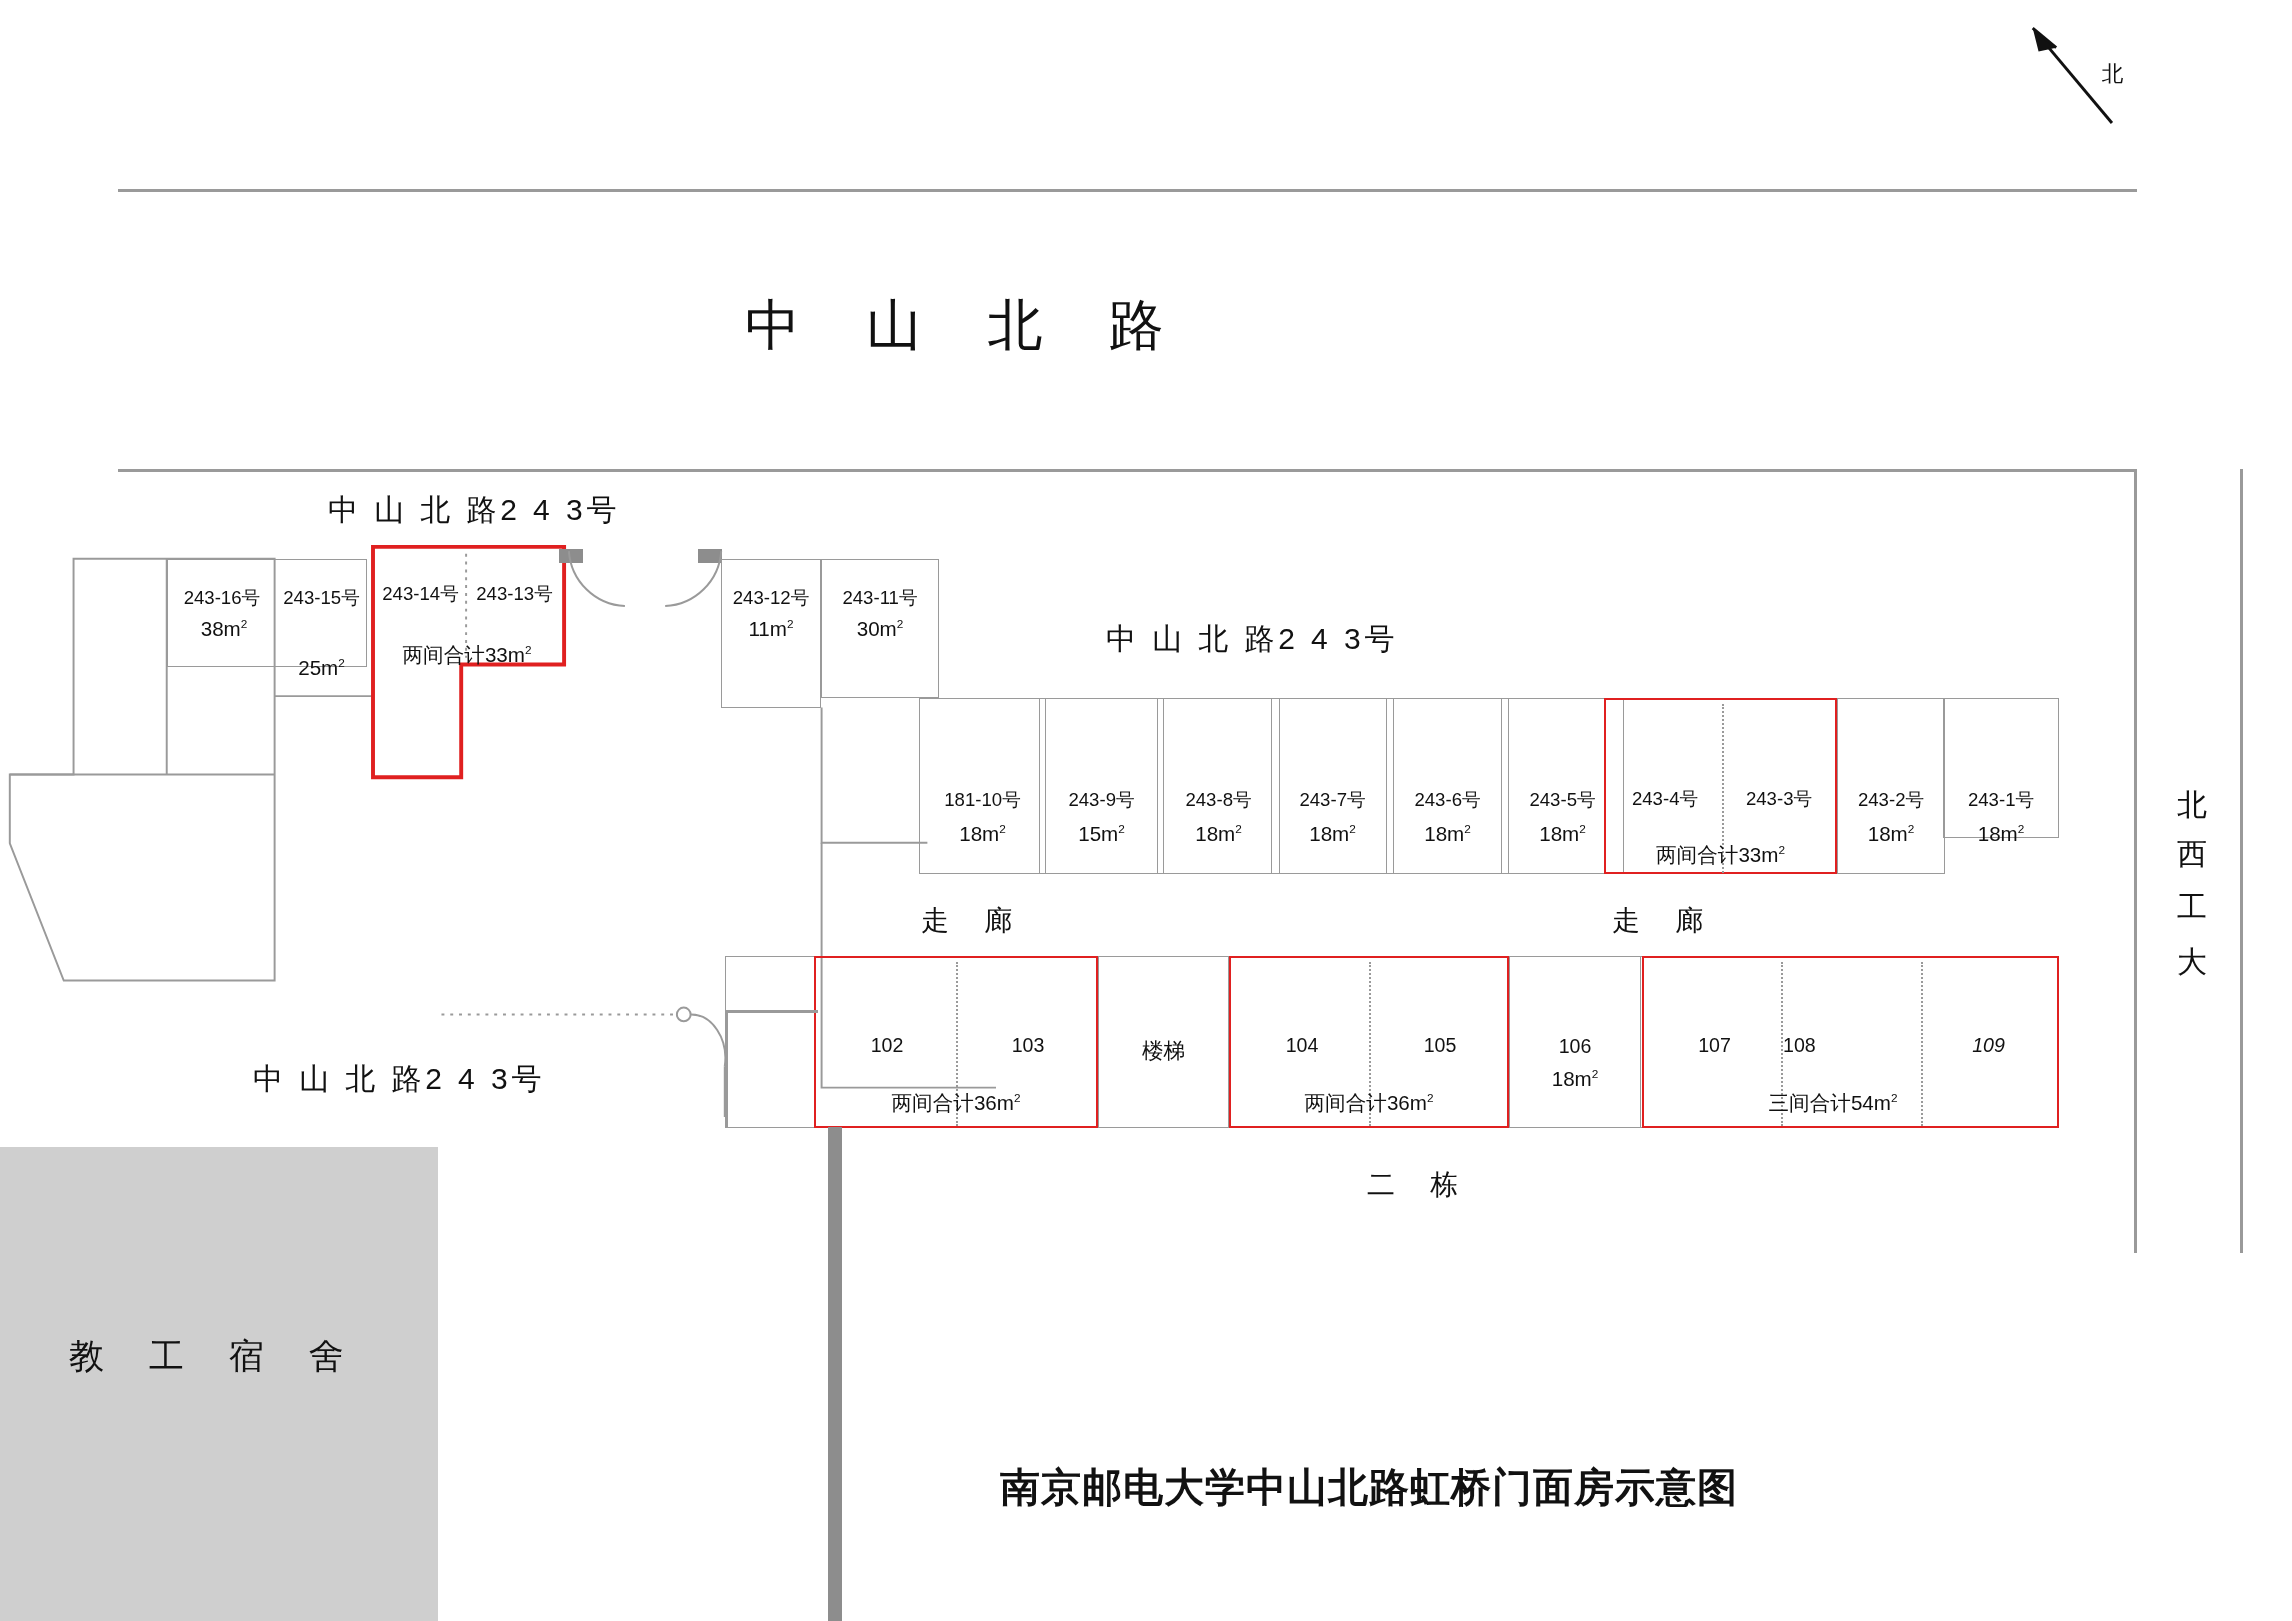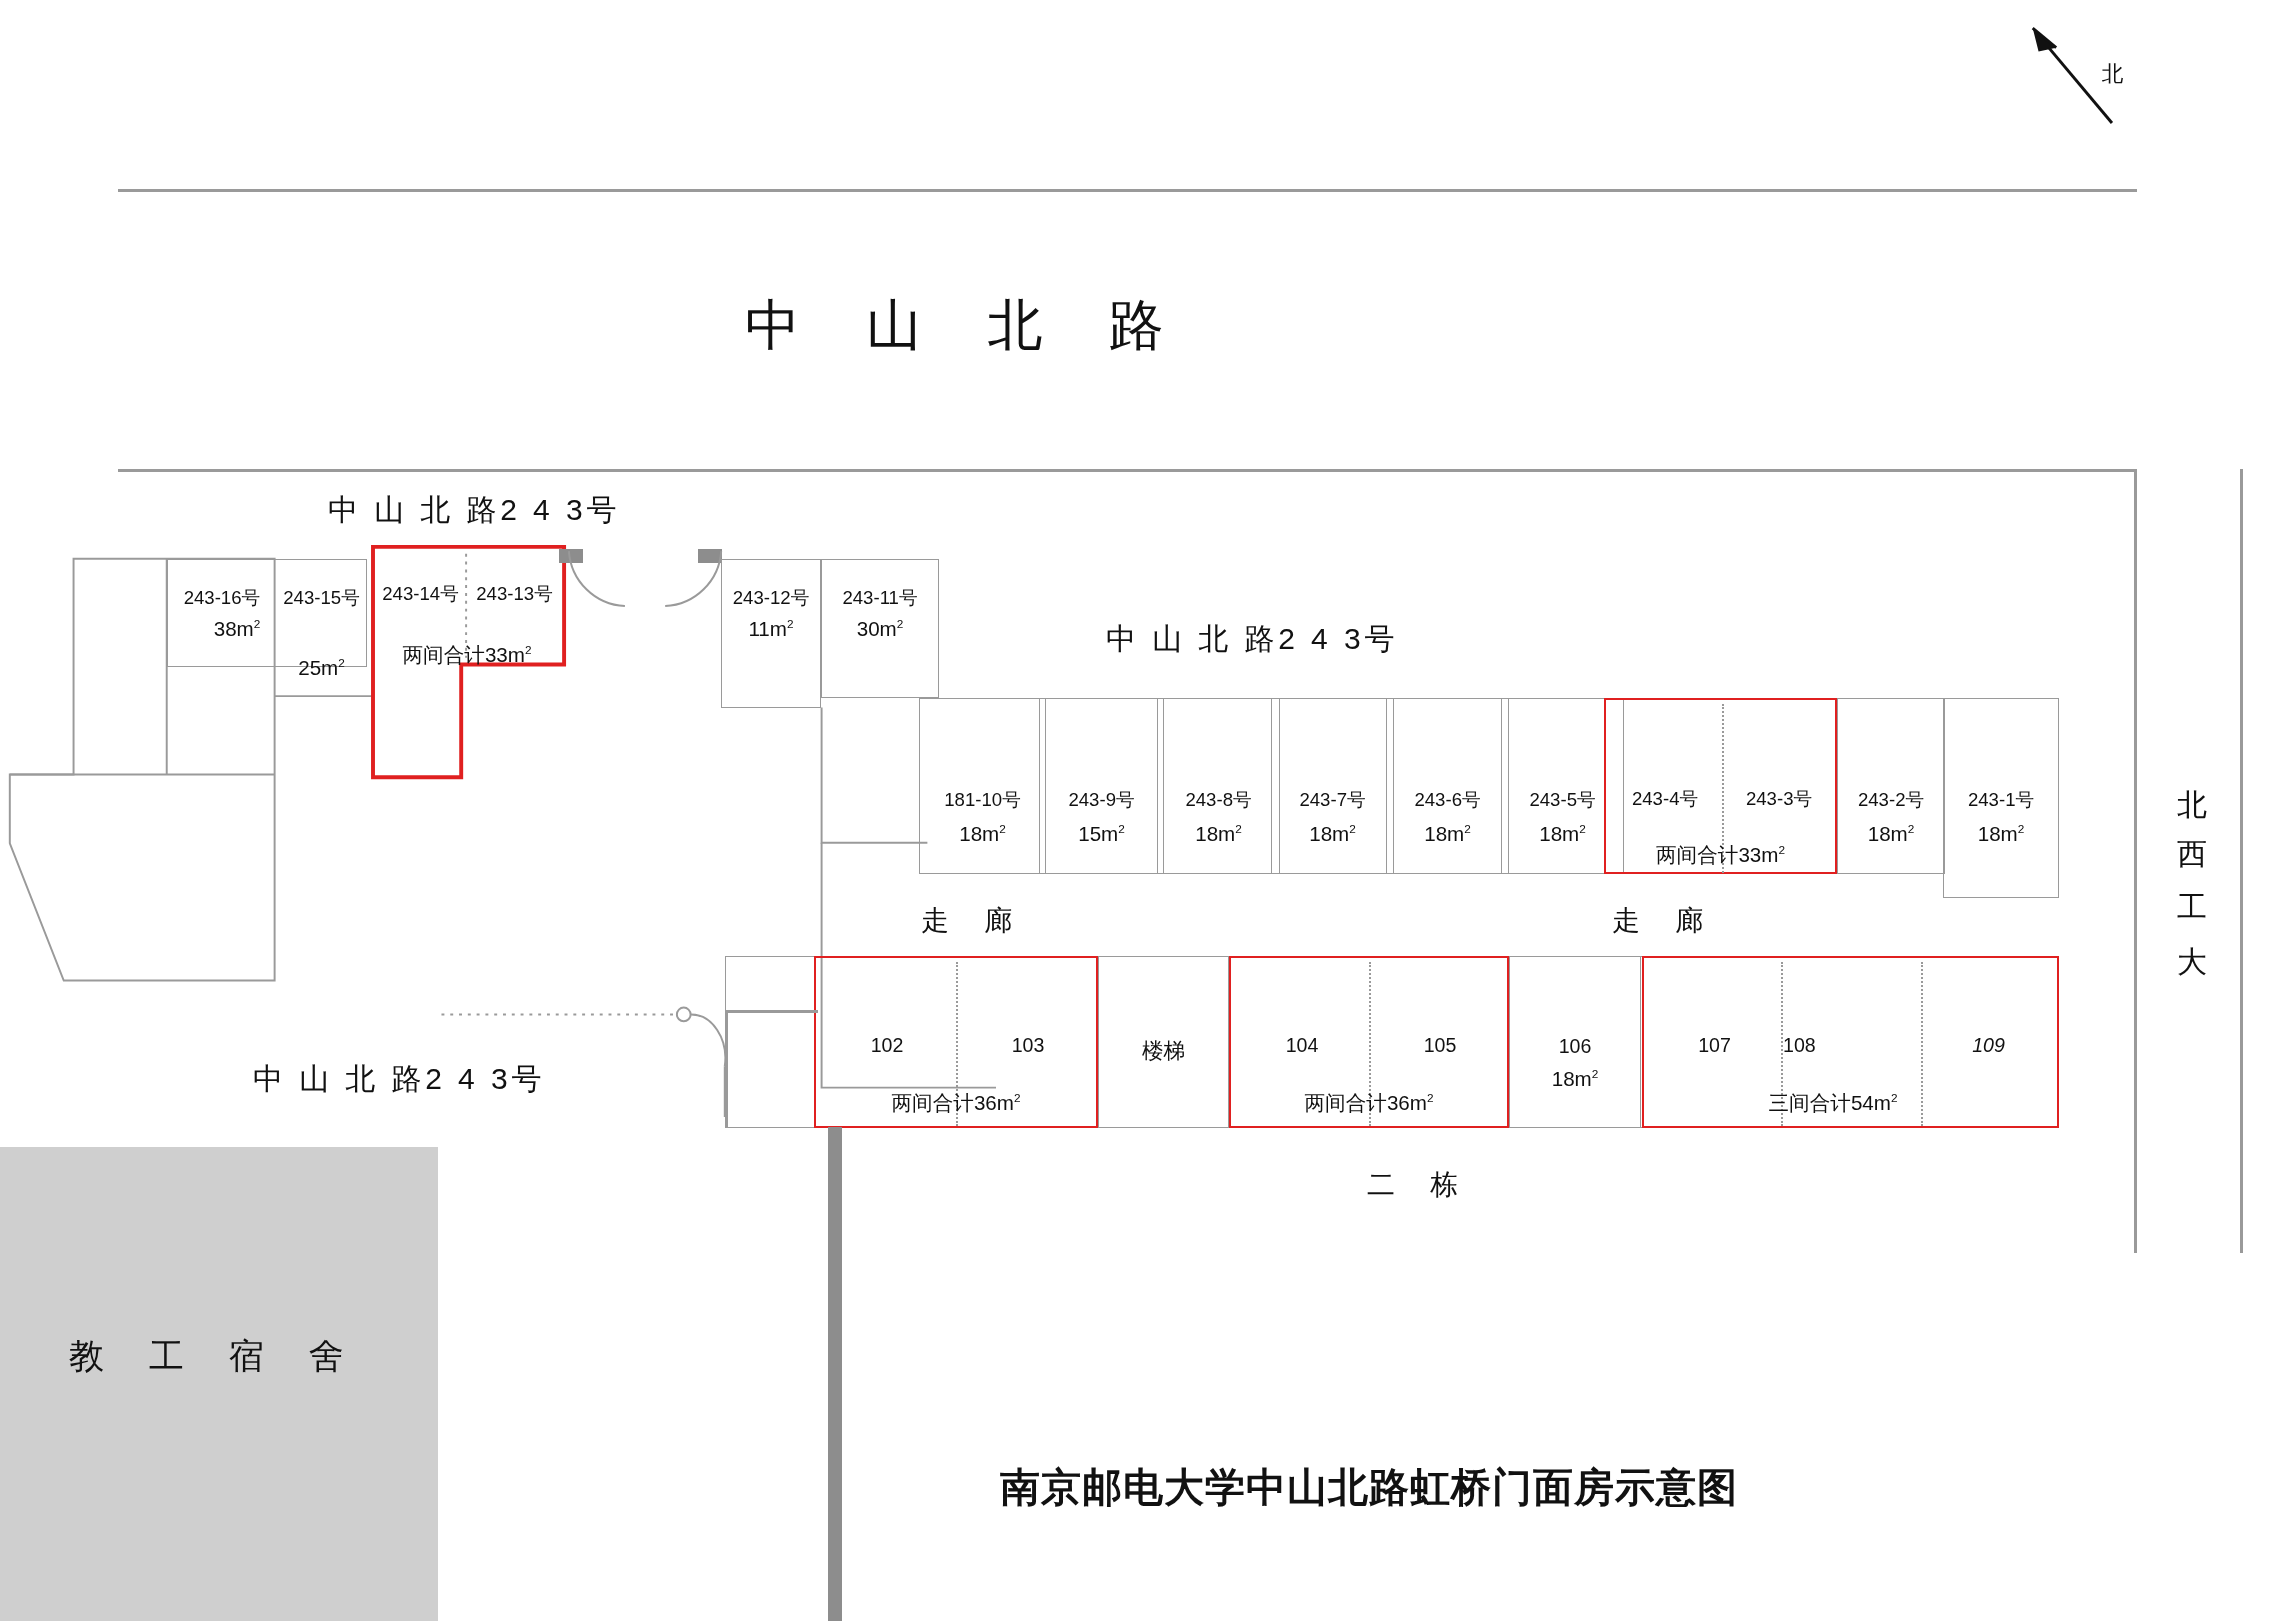--- a/index.html
+++ b/index.html
@@ -59,21 +59,21 @@
 
   <svg class="abs" style="left:0px;top:549px;width:510px;height:461px;" viewBox="0 0 520 470" width="510" height="461">
     <polygon points="170,10 280,10 280,440 65,440 10,300 10,230 75,230 75,10" fill="none" stroke="#9a9a9a" stroke-width="2"></polygon>
     <line x1="170" y1="10" x2="170" y2="230" stroke="#9a9a9a" stroke-width="2"></line>
     <line x1="10" y1="230" x2="280" y2="230" stroke="#9a9a9a" stroke-width="2"></line>
     <line x1="280" y1="150" x2="380" y2="150" stroke="#9a9a9a" stroke-width="2"></line>
   </svg>
 
   <div class="abs box" style="left:167px;top:559px;width:108px;height:108px;">
     <div class="txt cell-label" style="left:3.9px;top:24.5px;width:100px;">243-16号</div>
-    <div class="txt cell-area" style="left:19px;top:57px;width:100px;"><span>38m</span><span class="sup">2</span></div>
+    <div class="txt cell-area" style="left:6px;top:57px;width:100px;"><span>38m</span><span class="sup">2</span></div>
   </div>
 
   <div class="abs box" style="left:274px;top:559px;width:93px;height:108px;">
     <div class="txt cell-label" style="left:0px;top:24.5px;width:93px;">243-15号</div>
     <div class="txt cell-area" style="left:0px;top:57px;width:93px;margin-top:39px;"><span>25m</span><span class="sup">2</span></div>
   </div>
 
   <svg class="abs" style="left:368px;top:542px;width:206px;height:245px;" viewBox="0 0 210 250" width="206" height="245">
     <polygon points="5,5 200,5 200,125 95,125 95,240 5,240" fill="none" stroke="#e02020" stroke-width="4"></polygon>
     <line x1="100" y1="12" x2="100" y2="118" stroke="#9a9a9a" stroke-width="2" stroke-dasharray="3,5"></line>
@@ -134,21 +134,21 @@
     <div class="abs dotted-v" style="left:116px;top:3.9px;height:169px;"></div>
   </div>
   <div class="txt cell-label" style="left:1607px;top:786px;width:116px;text-align:center;">243-4号</div>
   <div class="txt cell-label" style="left:1721px;top:786px;width:116px;text-align:center;">243-3号</div>
   <div class="txt shop-sum" style="left:1604px;top:820px;width:233px;text-align:center;"><span>两间合计33m</span><span class="sup">2</span></div>
 
   <div class="abs box" style="left:1837px;top:698px;width:108px;height:176px;">
     <div class="txt cell-label" style="left:0;top:88px;width:106px;">243-2号</div>
     <div class="txt cell-area" style="left:0;top:123px;width:106px;"><span>18m</span><span class="sup">2</span></div>
   </div>
-  <div class="abs box" style="left:1943px;top:698px;width:116px;height:200px;padding-left:44px;">
+  <div class="abs box" style="left:1943px;top:698px;width:116px;height:140px;padding-left:44px;">
     <div class="txt cell-label" style="left:0;top:88px;width:114px;">243-1号</div>
     <div class="txt cell-area" style="left:0;top:123px;width:114px;"><span>18m</span><span class="sup">2</span></div>
   </div>
 
   <div class="txt corridor" style="left:921px;top:902px;">走 廊</div>
   <div class="txt corridor" style="left:1612px;top:902px;">走 廊</div>
 
   <div class="abs box" style="left:725px;top:956px;width:1333px;height:172px;"></div>
 
   <div class="abs redbox" style="left:814px;top:956px;width:284px;height:172px;">

